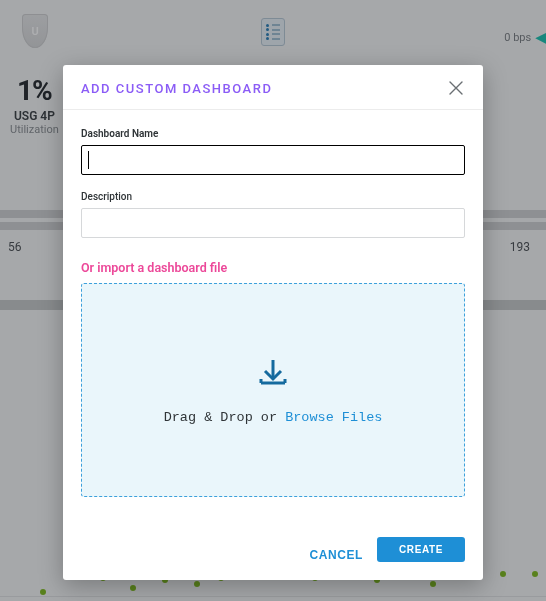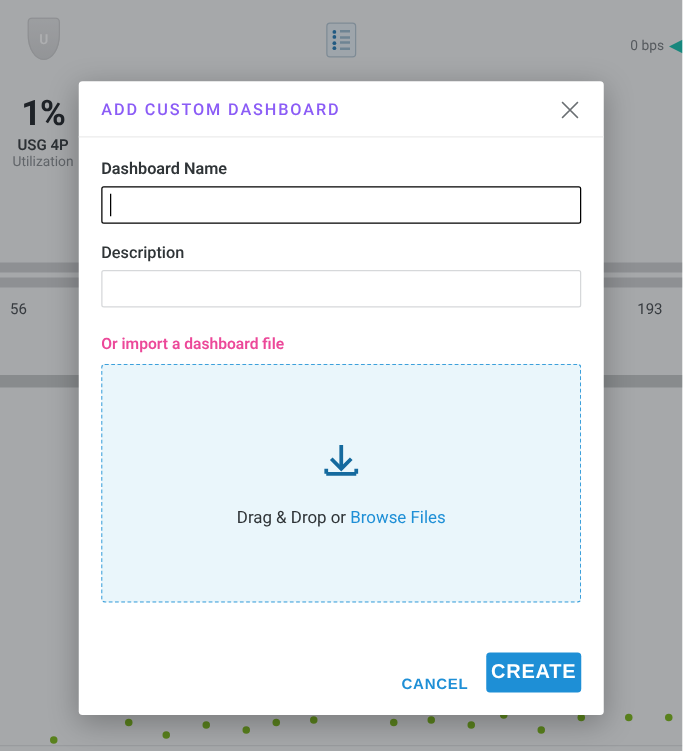--- a/index.html
+++ b/index.html
@@ -18,21 +18,21 @@
     color: #fff; font-size: 11px; font-weight: 600;
   }
   .centericon {
     position: absolute; left: 50%; top: 18px; transform: translateX(-50%);
     width: 24px; height: 28px; border: 1px solid #b7c9d6; border-radius: 3px;
     background: #e8f1f7; display: flex; flex-direction: column; justify-content: space-evenly; padding: 3px 4px;
   }
   .centericon .row { height: 3px; display: flex; align-items: center; gap: 3px; }
   .centericon .dot { width: 3px; height: 3px; background: #2a7fb8; border-radius: 50%; }
   .centericon .bar { flex: 1; height: 2px; background: #9fbfd3; }
-  .bps { position: absolute; right: 0; top: 30px; font-size: 11px; color: #7a7f83; display: flex; gap: 4px; }
+  .bps { position: absolute; right: 0; top: 30px; font-size: 11px; color: #7a7f83; display: flex; align-items: center; gap: 4px; }
   .bps .tick { color: #19c3b1; font-size: 14px; line-height: 1; }
   .statblock { position: absolute; left: 10px; top: 74px; text-align: center; color: #262a2e; }
   .statblock .pct { font-size: 28px; font-weight: 700; letter-spacing: -1px; }
   .statblock .l1 { font-size: 12px; font-weight: 600; margin-top: 2px; color: #3a3f43; text-align: center;}
   .statblock .l2 { font-size: 11px; color: #8a8f93; }
   .hbar { position: absolute; left: 0; right: 0; height: 8px; background: #d0d2d3; }
   .hbar.a { top: 210px; }
   .hbar.b { top: 222px; }
   .axis { position: absolute; top: 240px; font-size: 12px; color: #4a4f53; }
   .axis.left { left: 8px; }
@@ -50,47 +50,48 @@
     background: #fff; border-radius: 3px; box-shadow: 0 6px 24px rgba(0,0,0,0.28);
     display: flex; flex-direction: column;
   }
   .modal-header {
     display: flex; align-items: center; justify-content: space-between;
     padding: 14px 18px 12px 18px; border-bottom: 1px solid #ececec;
   }
   .modal-title { font-size: 13px; letter-spacing: 1.5px; color: #8b5cf6; font-weight: 500; text-transform: uppercase; }
   .close { width: 18px; height: 18px; color: #6a6f73; cursor: pointer; display: flex; align-items: center; justify-content: center; }
   .modal-body { padding: 18px 18px 10px 18px; }
-  .flabel { font-size: 13px; color: #2f3437; font-weight: 600; margin-bottom: 6px; }
+  .flabel { font-size: 10px; color: #2f3437; font-weight: 600; margin-bottom: 6px; }
   .flabel.light { font-weight: 500; }
   .tin {
     width: 100%; height: 30px; border: 1px solid #d6d8da; border-radius: 2px;
     padding: 4px 8px; font-size: 13px; color: #2f3437; outline: none;
   }
   .tin.active { border: 1.5px solid #000; }
   .spacer { height: 16px; }
   .import-label { font-size: 12.5px; color: #ec4899; font-weight: 600; margin: 22px 0 8px 0; }
   .dropzone {
-    width: 100%; height: 191px;
+    width: 100%; height: 214px;
     border: 1.5px dashed #3ca0db; border-radius: 3px;
     background: #eaf6fb;
     display: flex; flex-direction: column; align-items: center; justify-content: center;
     gap: 18px;
+    font-family: Liberation Mono, monospace;
   }
   .dlicon { color: #156a9e; }
   .dz-text { font-size: 13.5px; color: #2f3437; }
   .dz-text .browse { color: #1e8fd6; cursor: pointer; }
   .modal-footer {
     display: flex; justify-content: flex-end; align-items: flex-end; gap: 14px;
     padding: 30px 18px 18px 18px;
   }
   .btn-cancel { font-size: 12px; letter-spacing: 0.6px; color: #1e8fd6; font-weight: 600; background: none; border: none; cursor: pointer; }
   .btn-create {
-    font-size: 16px; letter-spacing: 0.6px; color: #fff; font-weight: 600;
-    background: #1e8fd6; border: none; border-radius: 3px; padding: 7px 4px; cursor: pointer;
+    font-size: 10px; letter-spacing: 0.6px; color: #fff; font-weight: 600;
+    background: #1e8fd6; border: none; border-radius: 3px; padding: 7px 22px; cursor: pointer;
   }
   .cursor-line { position:absolute; width:1px; height:18px; background:#000; left:7px; top:6px; animation: blink 1s steps(1) infinite; }
   @keyframes blink { 50% { opacity: 0; } }
   .input-wrap { position: relative; }
 </style>
 </head>
 <body>
 
 <div class="bg">
   <div class="top">

